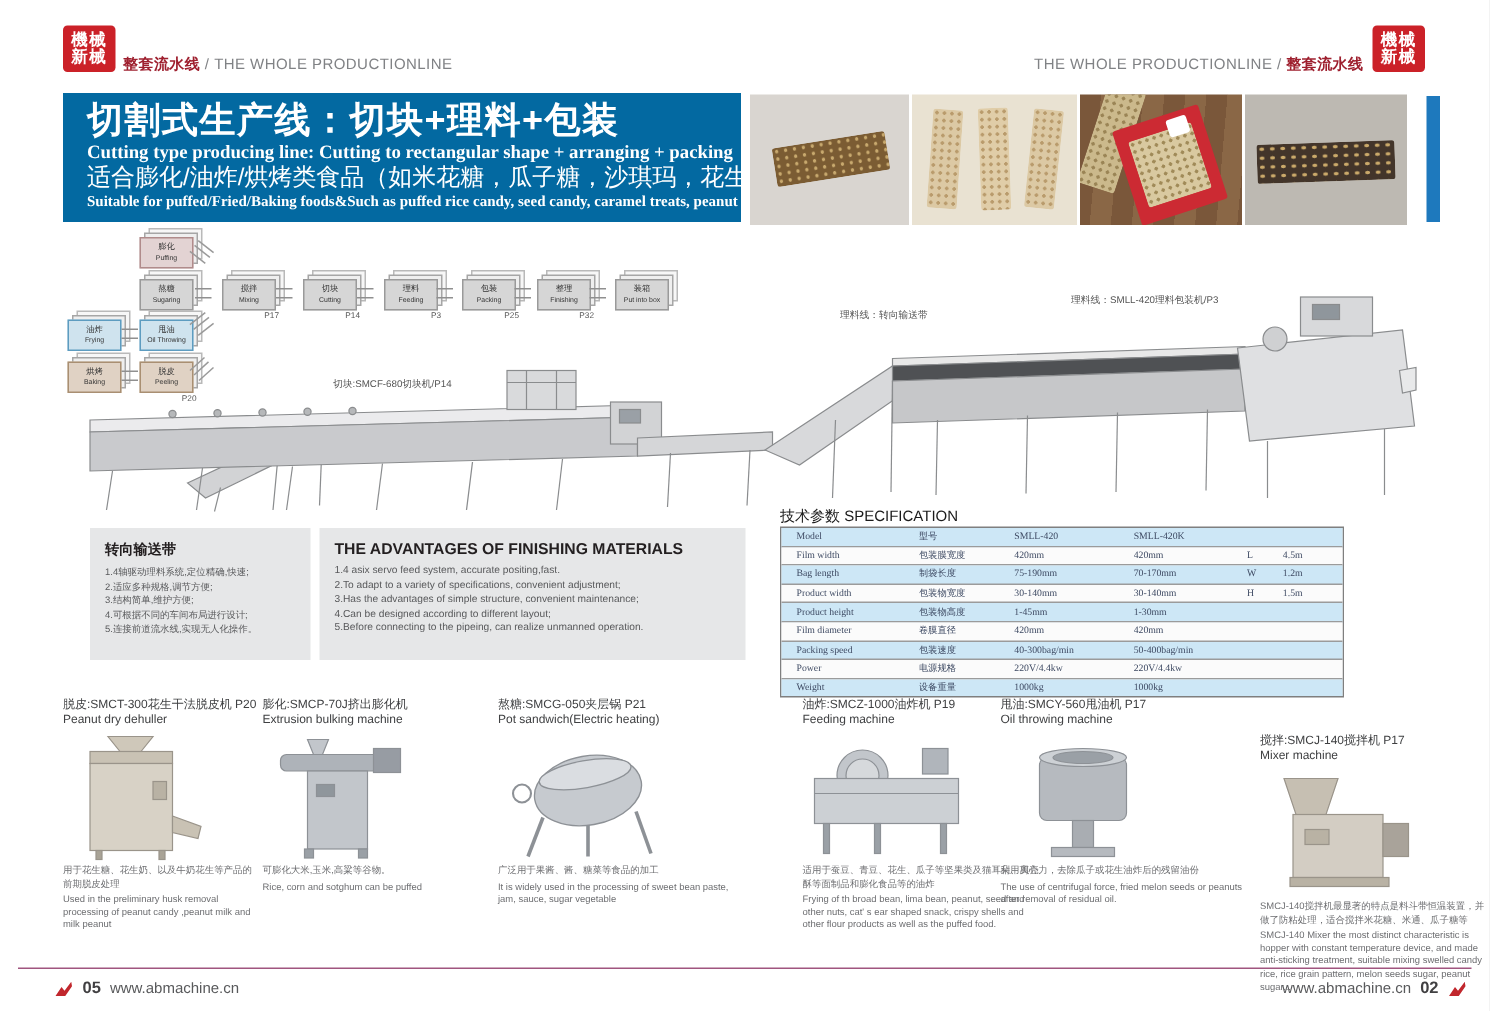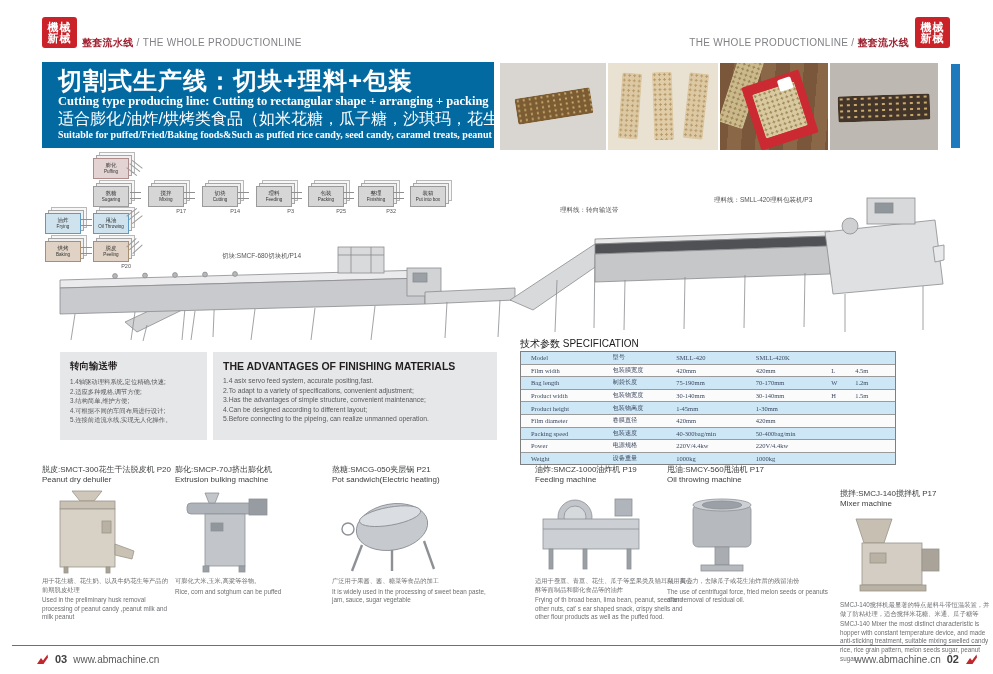--- a/index.html
+++ b/index.html
@@ -470,21 +470,21 @@
       <div class="dcn">SMCJ-140搅拌机最显著的特点是料斗带恒温装置，并做了防粘处理，适合搅拌米花糖、米通、瓜子糖等</div>
       <div class="den">SMCJ-140 Mixer the most distinct characteristic is hopper with constant temperature device, and made anti-sticking treatment, suitable mixing swelled candy rice, rice grain pattern, melon seeds sugar, peanut sugar...</div>
     </div>
   </div>
 
   <div class="rule"></div>
   <div class="foot" style="left:36px;">
     <svg width="13" height="11" viewBox="0 0 13 11">
       <path d="M1,10 L5,4 L7,6.5 L11.5,0.5 L12,3.5 L7.5,10 Z" fill="#c1272d"></path>
     </svg>
-    <span class="pgno">03</span>
+    <span class="pgno">05</span>
     <span>www.abmachine.cn</span>
   </div>
   <div class="foot" style="right:15px;">
     <span>www.abmachine.cn</span>
     <span class="pgno">02</span>
     <svg width="13" height="11" viewBox="0 0 13 11">
       <path d="M1,10 L5,4 L7,6.5 L11.5,0.5 L12,3.5 L7.5,10 Z" fill="#c1272d"></path>
     </svg>
   </div>
 

